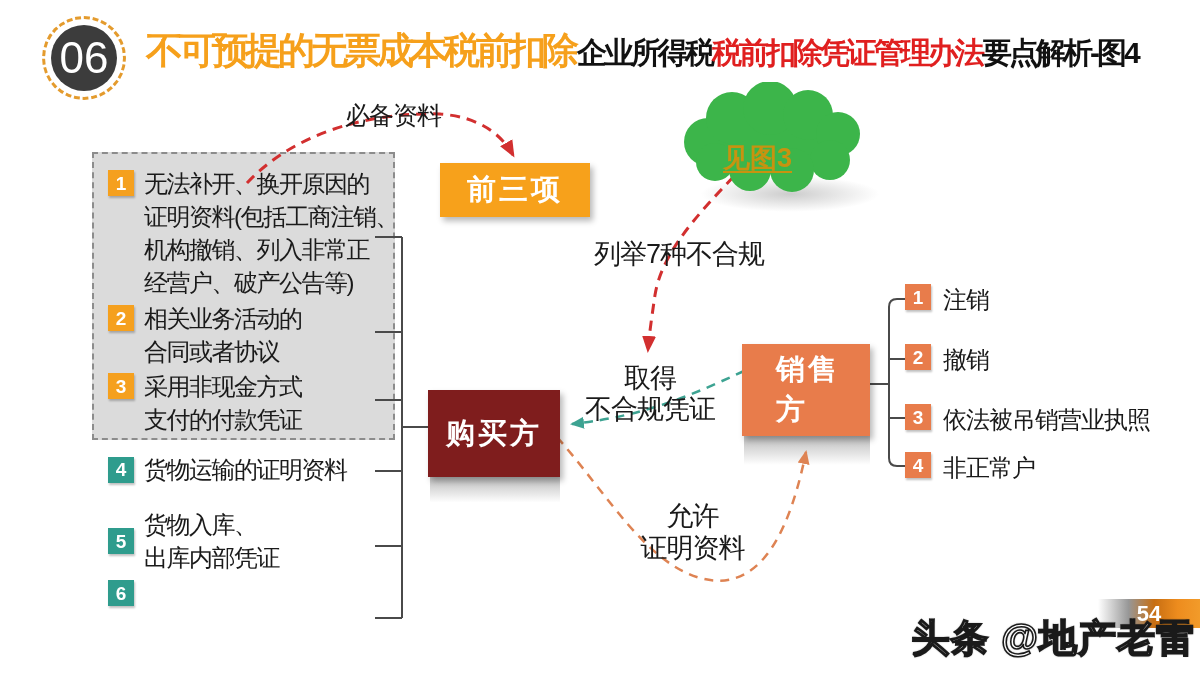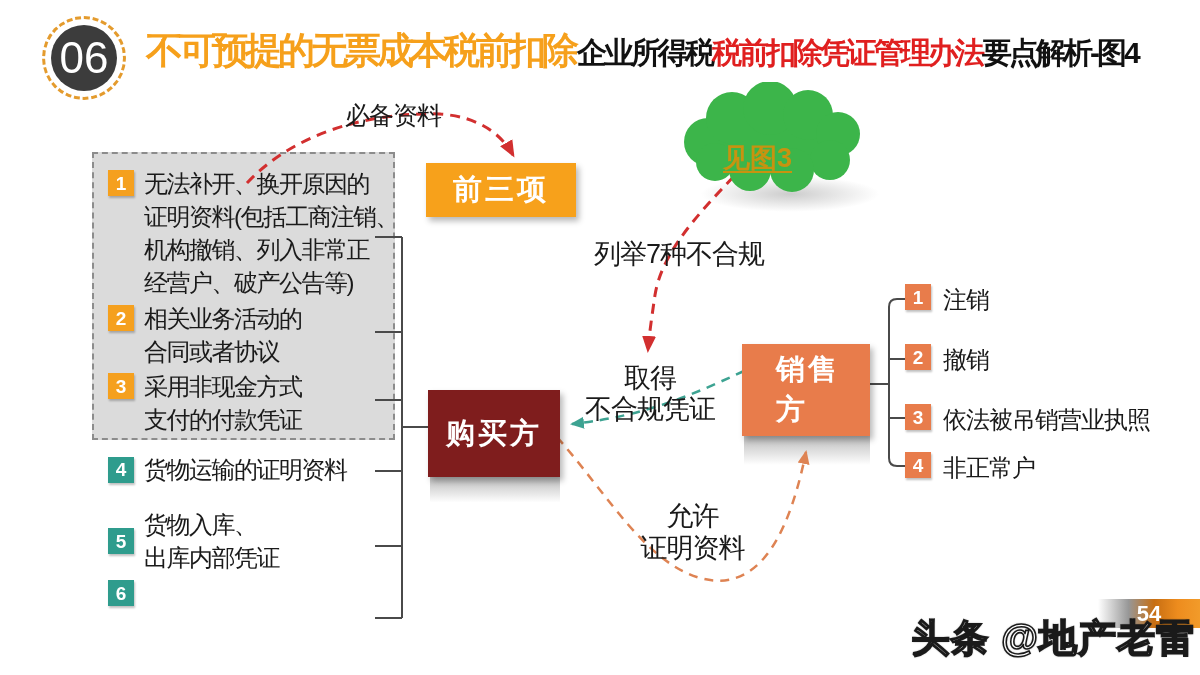--- a/index.html
+++ b/index.html
@@ -35,21 +35,21 @@
   .num.orange { background:#F5A01E; }
   .num.teal   { background:#2F9C8D; }
   .num.coral  { background:#E87C4B; }
   .n-top { align-items:flex-start; } .n-top .num { margin-top:3px; }
   .n-center { align-items:center; }
 
   
   .flowbox { position:absolute; display:flex; align-items:center; justify-content:center;
     color:#fff; font-size:29px; font-weight:bold; letter-spacing:3px;
     box-shadow:3px 4px 6px rgba(0,0,0,0.28); }
-  .box-first3 { left:426px; top:163px; width:150px; height:54px; background:#F7A11B; }
+  .box-first3 { left:440px; top:163px; width:150px; height:54px; background:#F7A11B; }
   .box-buyer  { left:428px; top:390px; width:132px; height:87px; background:#7f1d1d; }
   .box-seller { left:742px; top:344px; width:128px; height:92px; background:#E87C4B; }
   .refl { position:absolute;
     background:linear-gradient(to bottom, rgba(105,105,105,0.45), rgba(150,150,150,0) 85%); }
   .refl-buyer  { left:430px; top:477px; width:130px; height:30px; }
   .refl-seller { left:744px; top:436px; width:126px; height:34px; }
 
   
   .cloud-svg { left:670px; top:82px; }
   .cloud-shadow { left:700px; top:176px; width:180px; height:36px;

